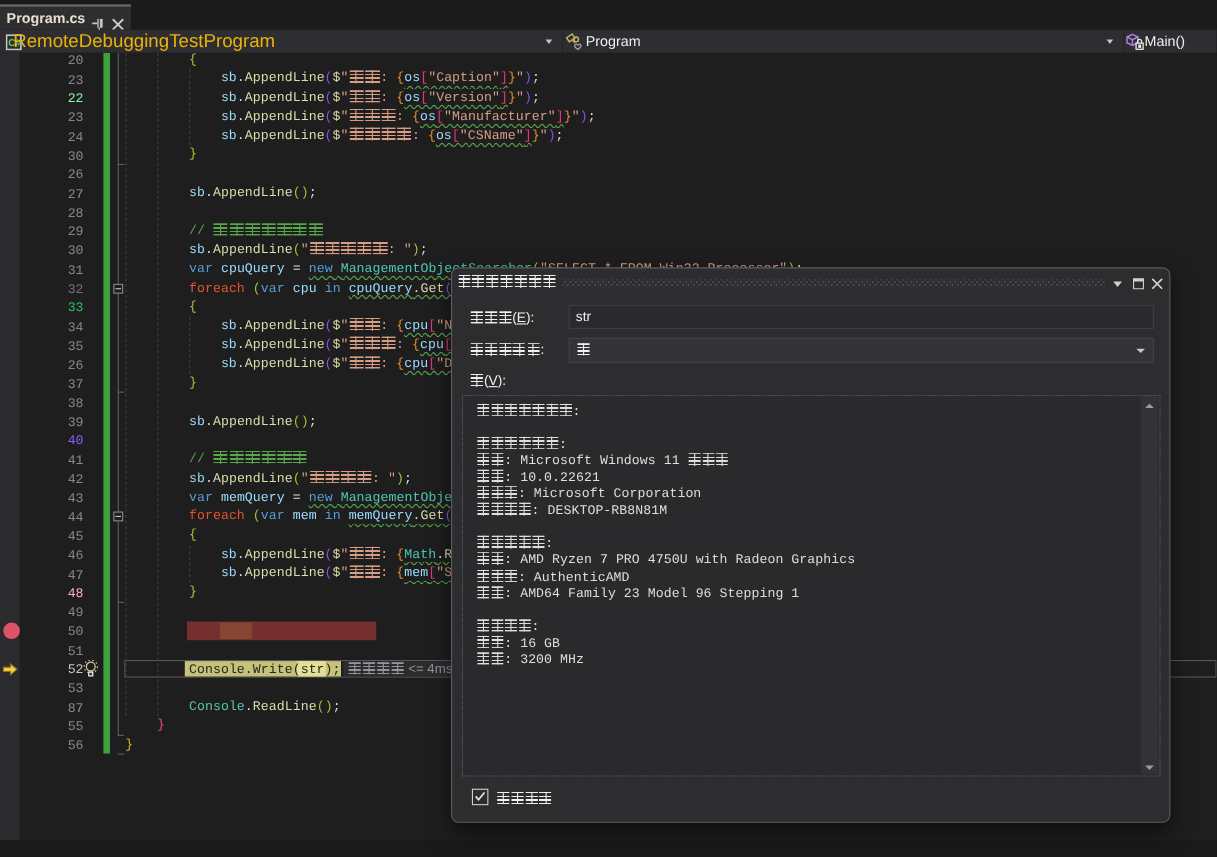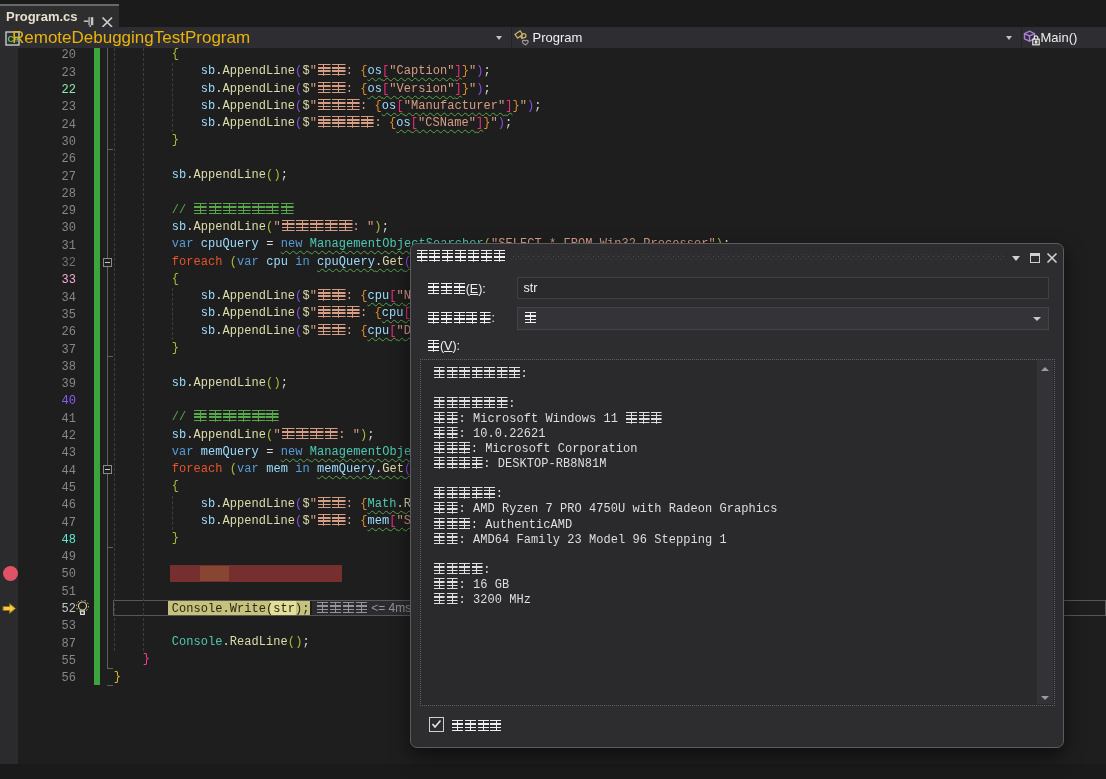--- a/index.html
+++ b/index.html
@@ -116,36 +116,36 @@
 <div class="abs num" style="top:51.3px;color:#878787">23</div>
 <div class="abs num" style="top:68.6px;color:#878787">24</div>
 <div class="abs num" style="top:85.9px;color:#878787">30</div>
 <div class="abs num" style="top:103.2px;color:#878787">26</div>
 <div class="abs num" style="top:120.5px;color:#878787">27</div>
 <div class="abs num" style="top:137.8px;color:#878787">28</div>
 <div class="abs num" style="top:155.1px;color:#878787">29</div>
 <div class="abs num" style="top:172.4px;color:#878787">30</div>
 <div class="abs num" style="top:189.7px;color:#878787">31</div>
 <div class="abs num" style="top:207.0px;color:#737373">32</div>
-<div class="abs num" style="top:224.3px;color:#f9a8d4">33</div>
+<div class="abs num" style="top:224.3px;color:#22c55e">33</div>
 <div class="abs num" style="top:241.6px;color:#878787">34</div>
 <div class="abs num" style="top:258.9px;color:#878787">35</div>
 <div class="abs num" style="top:276.2px;color:#878787">26</div>
 <div class="abs num" style="top:293.5px;color:#878787">37</div>
 <div class="abs num" style="top:310.8px;color:#878787">38</div>
 <div class="abs num" style="top:328.1px;color:#878787">39</div>
 <div class="abs num" style="top:345.4px;color:#8b5cf6">40</div>
 <div class="abs num" style="top:362.7px;color:#878787">41</div>
 <div class="abs num" style="top:380.0px;color:#878787">42</div>
 <div class="abs num" style="top:397.3px;color:#878787">43</div>
 <div class="abs num" style="top:414.6px;color:#878787">44</div>
 <div class="abs num" style="top:431.9px;color:#878787">45</div>
 <div class="abs num" style="top:449.2px;color:#878787">46</div>
 <div class="abs num" style="top:466.5px;color:#878787">47</div>
-<div class="abs num" style="top:483.8px;color:#5eead4">48</div>
+<div class="abs num" style="top:483.8px;color:#f9a8d4">48</div>
 <div class="abs num" style="top:501.1px;color:#878787">49</div>
 <div class="abs num" style="top:518.4px;color:#878787">50</div>
 <div class="abs num" style="top:535.7px;color:#878787">51</div>
 <div class="abs num" style="top:553.0px;color:#c6c6c6">52</div>
 <div class="abs num" style="top:570.3px;color:#878787">53</div>
 <div class="abs num" style="top:587.6px;color:#878787">87</div>
 <div class="abs num" style="top:604.9px;color:#878787">55</div>
 <div class="abs num" style="top:622.2px;color:#878787">56</div>
 <div class="abs" style="left:3px;top:518.1px;width:15px;height:15px;border-radius:50%;background:#e05266"></div>
 <svg class="abs" style="left:2px;top:553.5px" width="15" height="13" viewBox="0 0 15 13">

